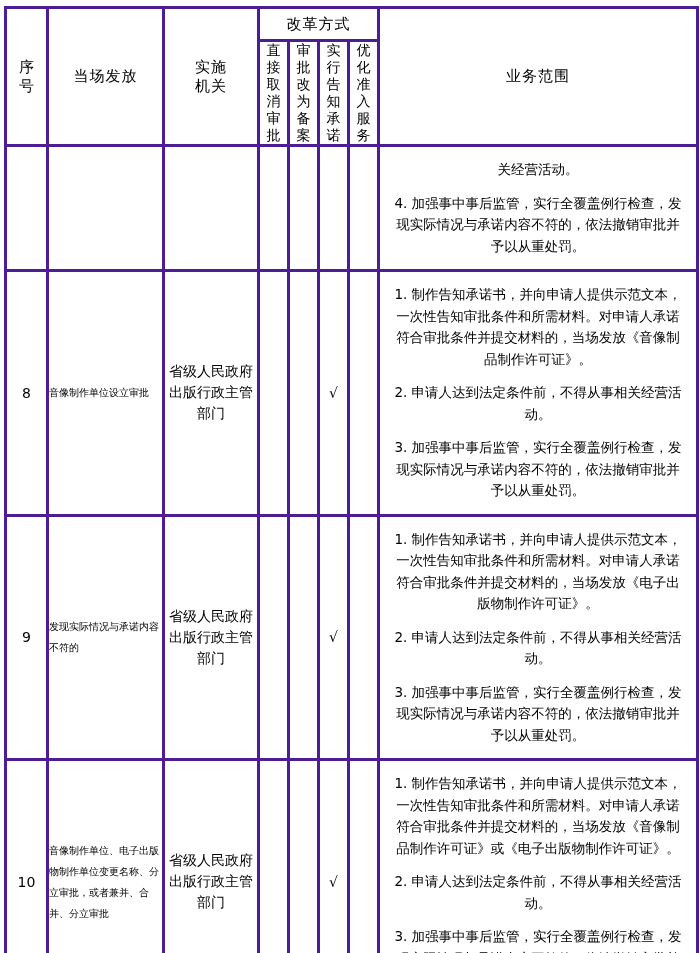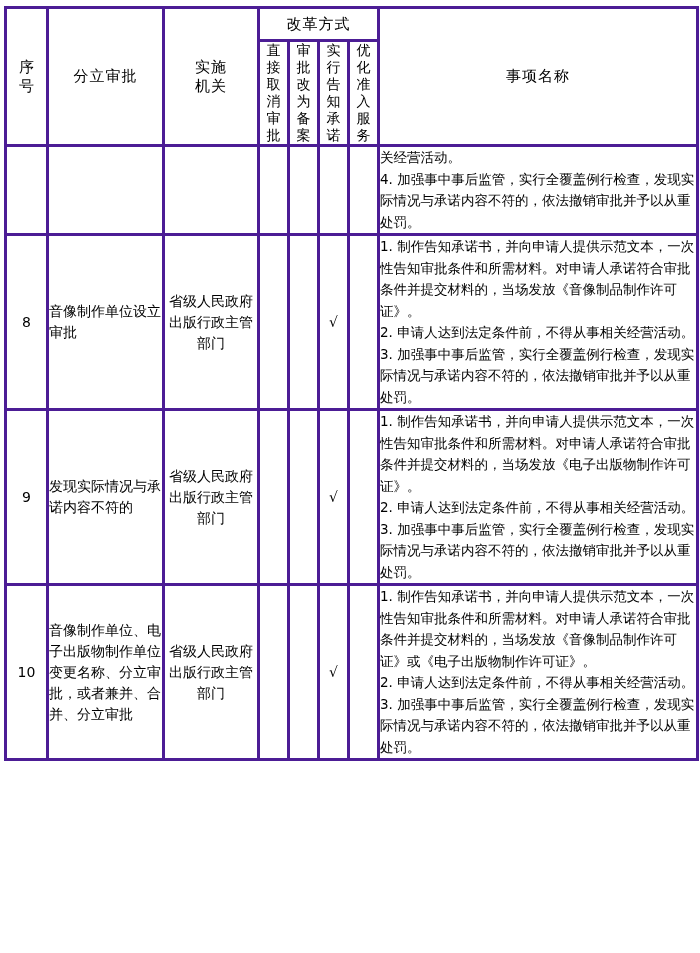--- a/index.html
+++ b/index.html
@@ -63,21 +63,21 @@
   }
   .hdr-seq span {
     display: block;
   }
   
   .cell-seq {
     text-align: center;
     font-size: 14px;
   }
   .cell-name {
-    font-size: 14px;
+    font-size: 10px;
     line-height: 21px;
     padding: 4px 6px 4px 8px;
     text-align: left;
   }
   .cell-org {
     font-size: 14px;
     line-height: 21px;
     padding: 4px 4px 4px 6px;
     text-align: center;
   }
@@ -85,21 +85,22 @@
     text-align: center;
     font-size: 14px;
   }
   .cell-measure {
     font-size: 13.5px;
     line-height: 21.5px;
     padding: 3px 5px 4px 6px;
     text-align: left;
   }
   .cell-measure p {
-    margin: 0;
+    margin: 12px;
+    text-align: center;
   }
   
 </style>
 </head>
 <body>
 
 <div class="sheet">
   <table class="reform-table">
     <colgroup>
       <col style="width:42px">
@@ -110,27 +111,27 @@
       <col style="width:30px">
       <col style="width:30px">
       <col style="width:319px">
     </colgroup>
     <thead>
       <tr>
         <td rowspan="2" class="hdr-seq">
           <span>序</span>
           <span>号</span>
         </td>
-        <td rowspan="2" class="hdr-center">分立审批</td>
+        <td rowspan="2" class="hdr-center">当场发放</td>
         <td rowspan="2" class="hdr-center">
           <div>实施</div>
           <div>机关</div>
         </td>
         <td colspan="4" class="hdr-group">改革方式</td>
-        <td rowspan="2" class="hdr-center">事项名称</td>
+        <td rowspan="2" class="hdr-center">业务范围</td>
       </tr>
       <tr>
         <td class="hdr-vert">
           <span class="ch">直</span>
           <span class="ch">接</span>
           <span class="ch">取</span>
           <span class="ch">消</span>
           <span class="ch">审</span>
           <span class="ch">批</span>
         </td>

